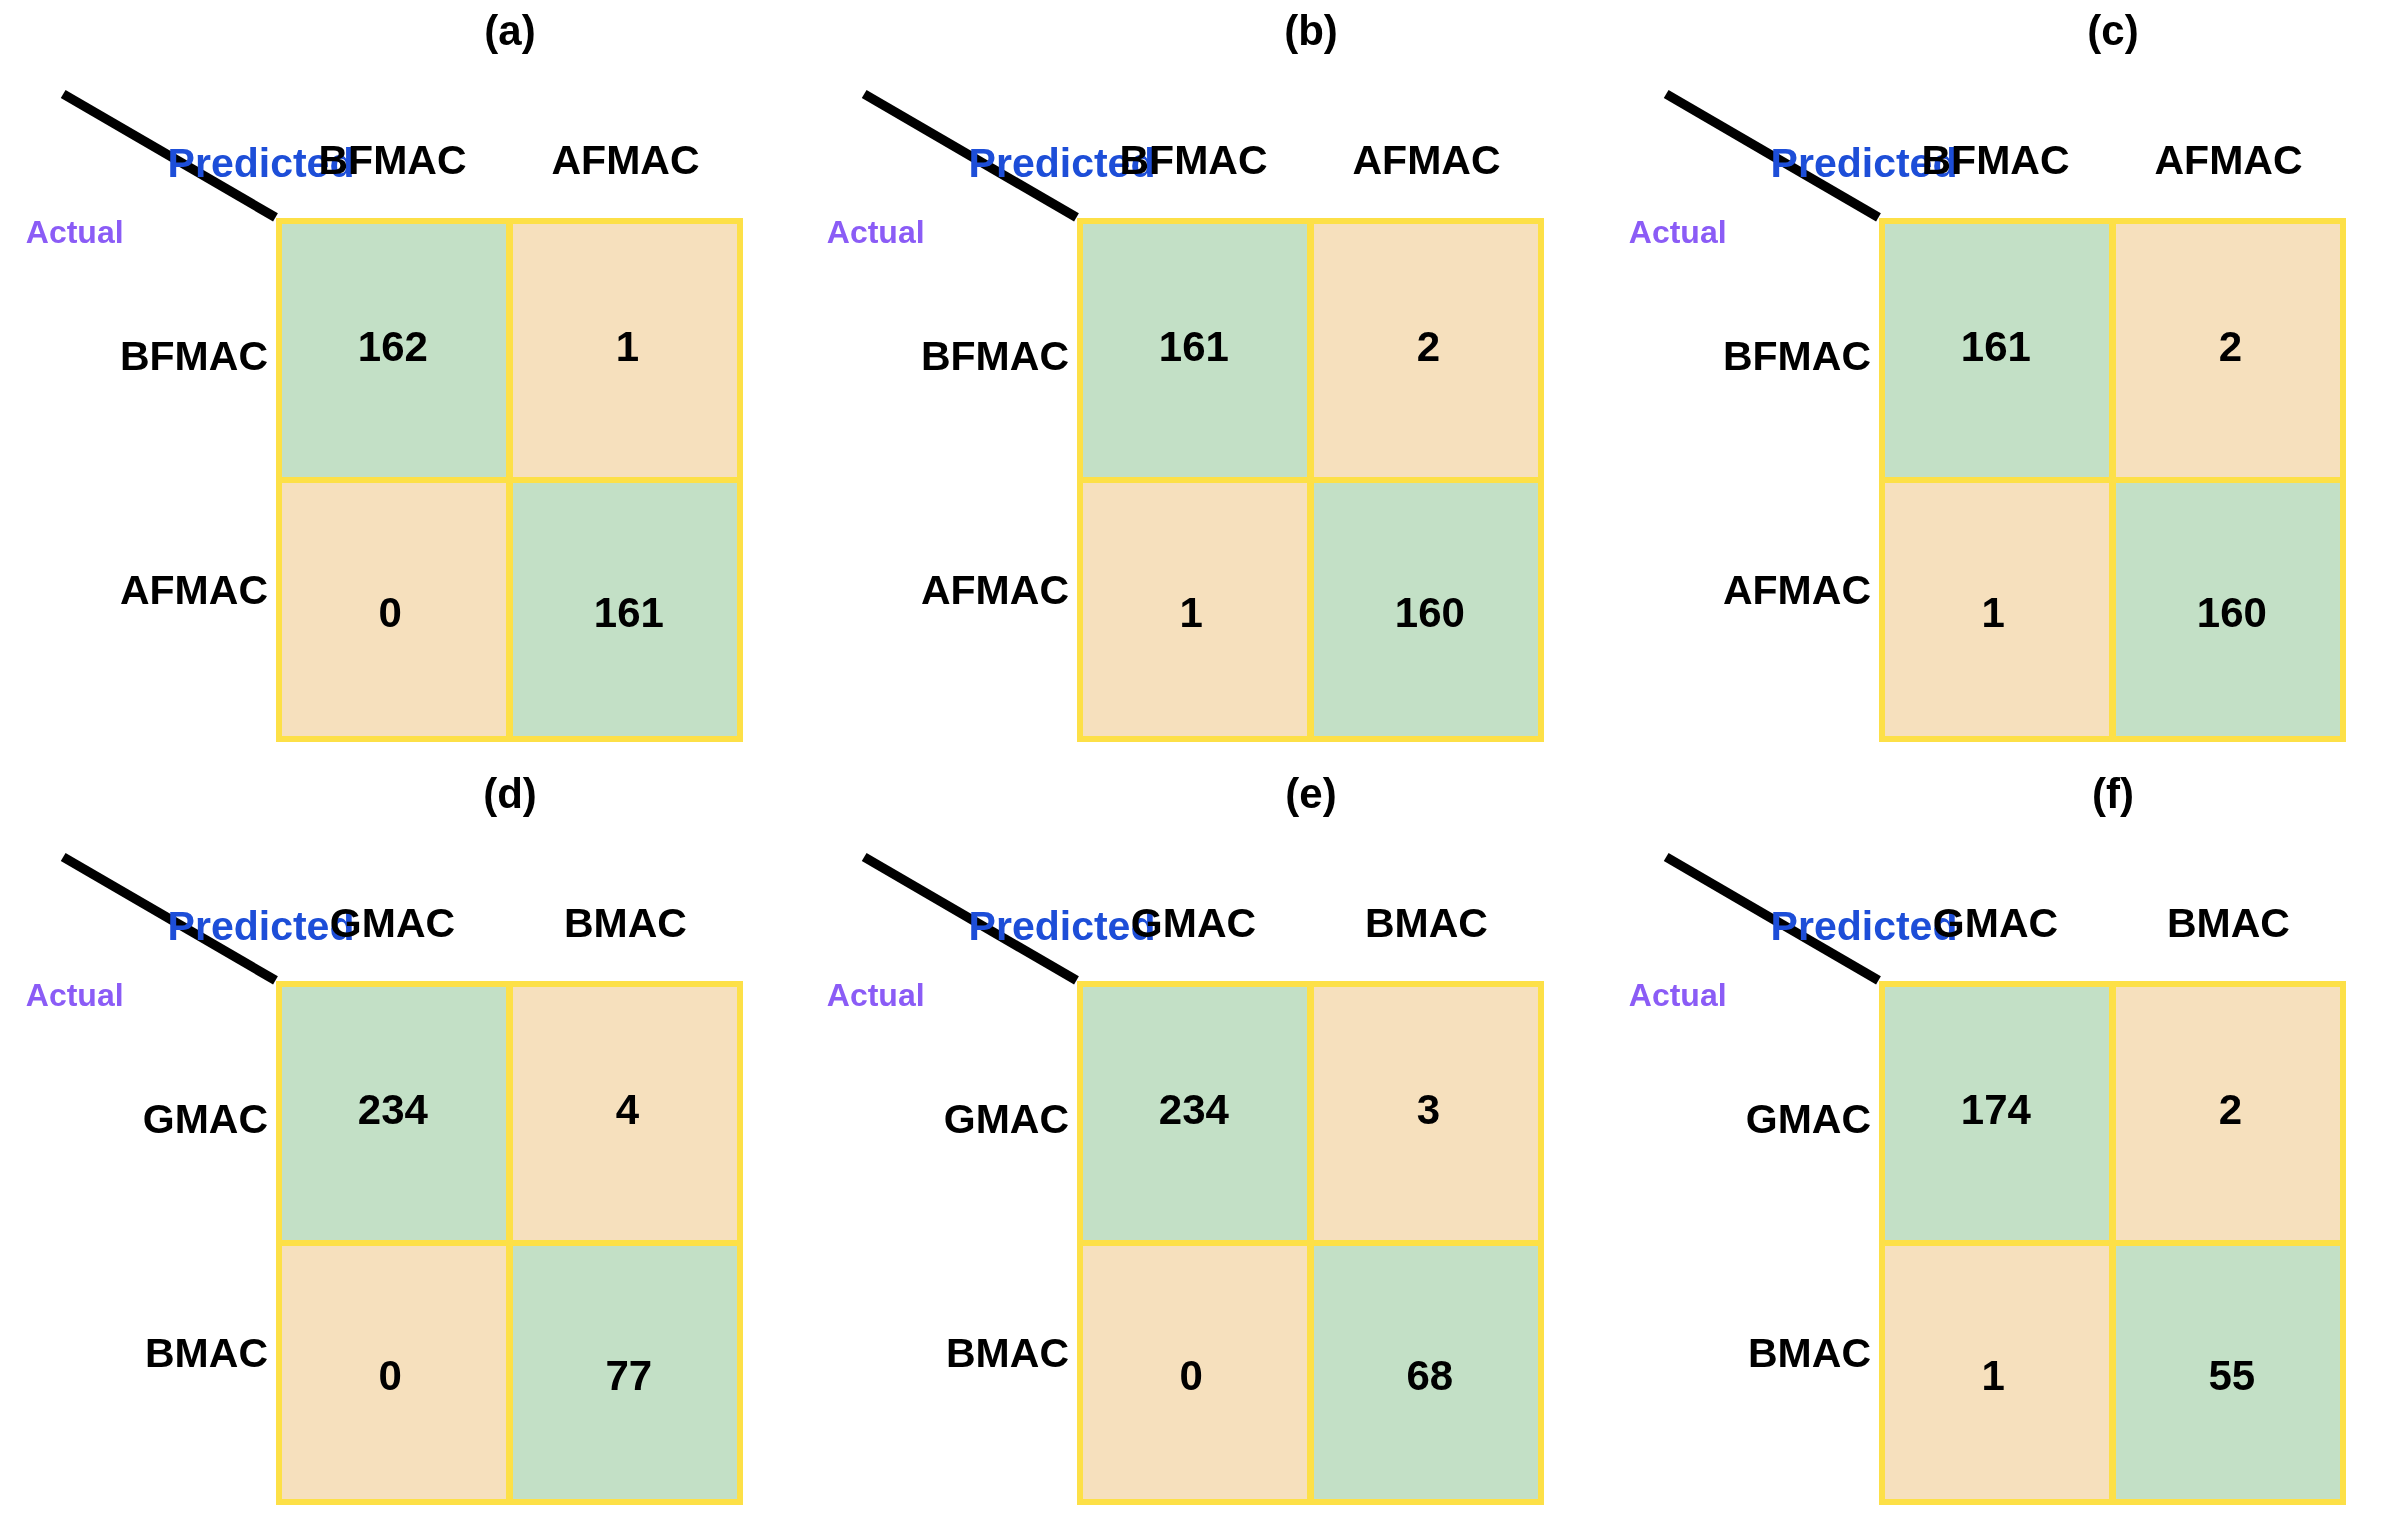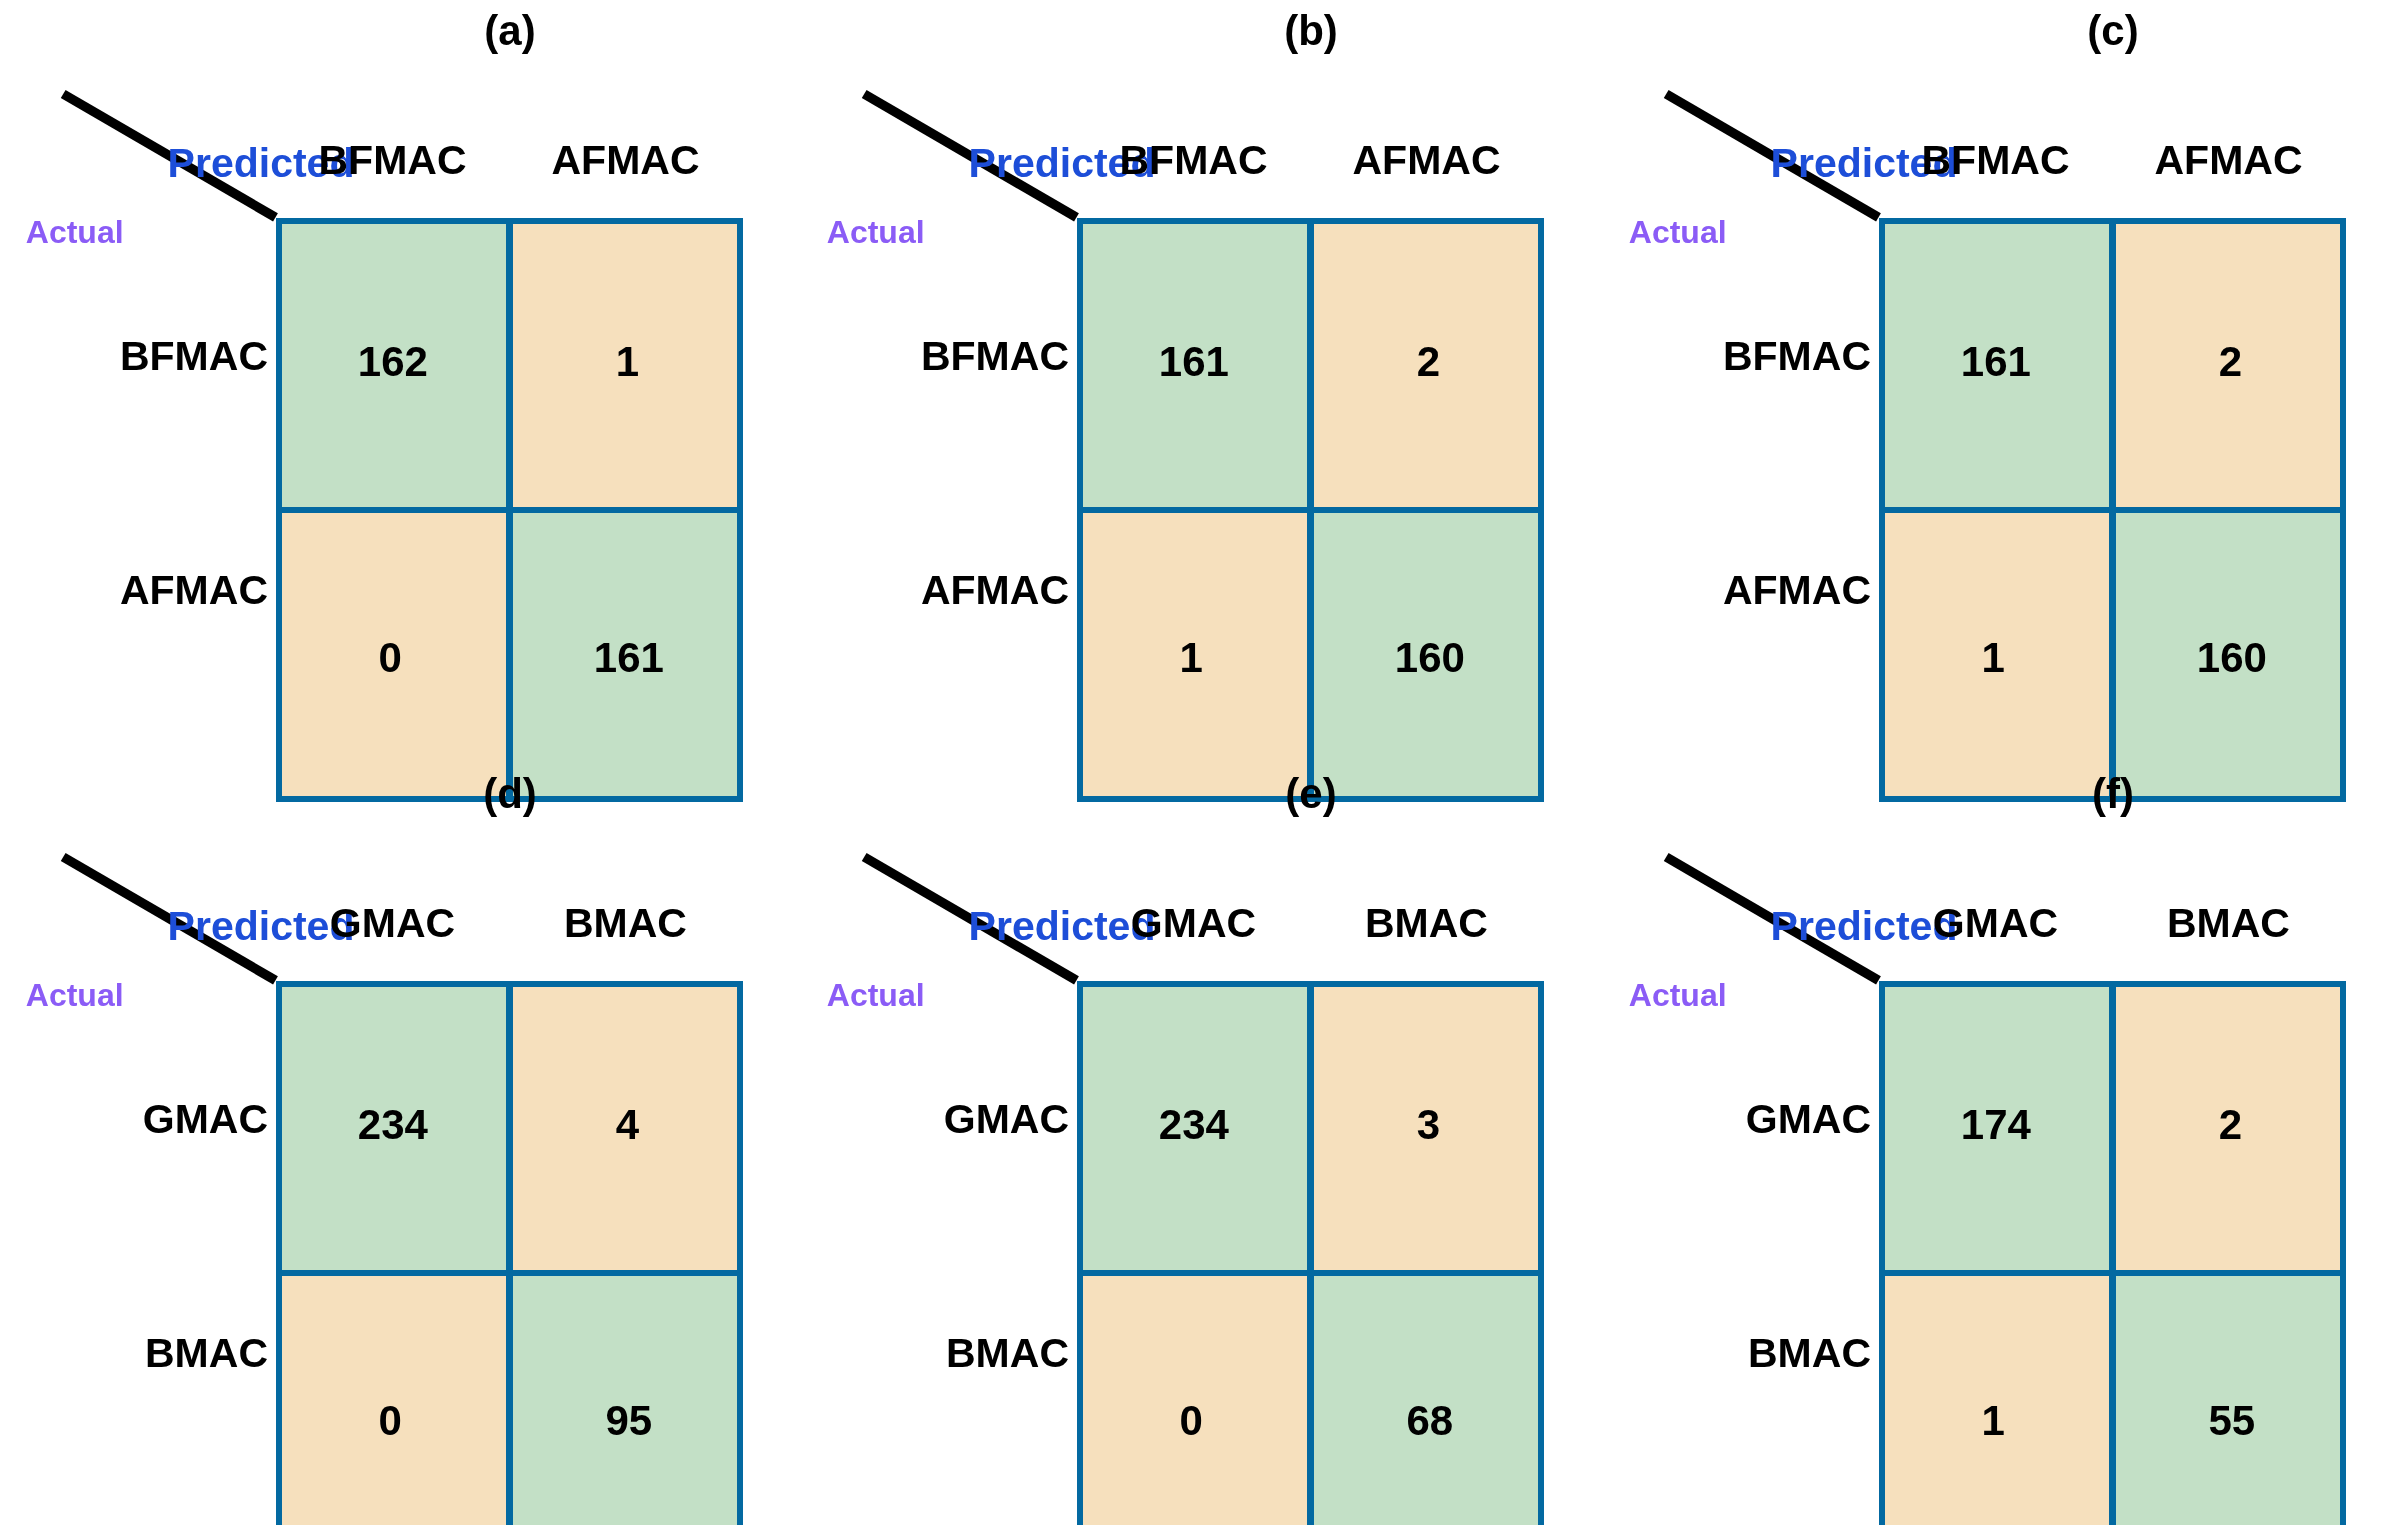--- a/index.html
+++ b/index.html
@@ -103,22 +103,22 @@
   }
   .rowhead.r0 { top: 333px; }
   .rowhead.r1 { top: 567px; }
 
   
   .matrix {
     position: absolute;
     left: 276px;
     top: 218px;
     width: 467px;
-    height: 584px;
-    background: #0369a1;
+    height: 524px;
+    background: #fde047;
     display: grid;
     grid-template-columns: 1fr 1fr;
     grid-template-rows: 1fr 1fr;
     gap: 6.1px;
     padding: 6.1px;
     box-sizing: border-box;
   }
 
   .cell {
     position: relative;
@@ -249,21 +249,21 @@
       <div class="cell diag r0c0">
           <span class="cell-value">234</span>
         </div>
       <div class="cell off  r0c1">
           <span class="cell-value">4</span>
         </div>
       <div class="cell off  r1c0">
           <span class="cell-value">0</span>
         </div>
       <div class="cell diag r1c1">
-          <span class="cell-value">95</span>
+          <span class="cell-value">77</span>
         </div>
     </div>
   </div>
 
   <div class="panel row1 col1">
     <div class="panel-letter">(e)</div>
     <div class="corner">
       <svg width="272" height="156" viewBox="0 0 400 230">
         <line x1="72" y1="28" x2="385" y2="210" stroke="#000000" stroke-width="14" stroke-linecap="butt"></line>
       </svg>

